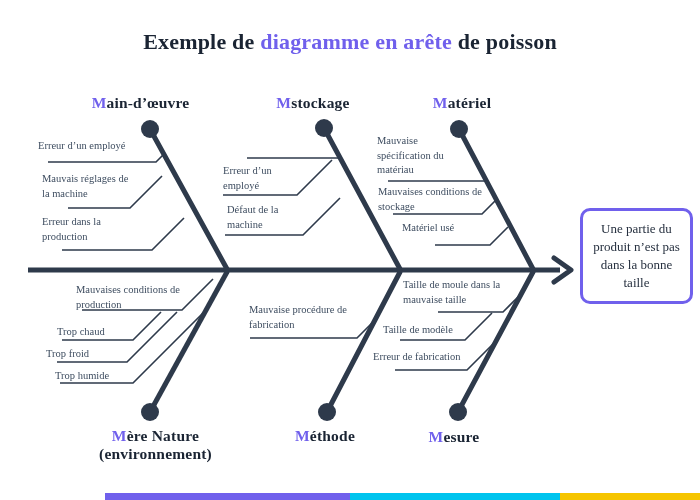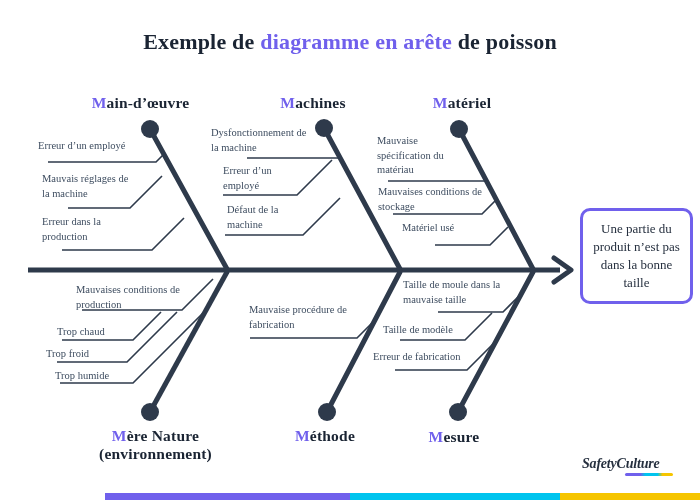--- a/index.html
+++ b/index.html
@@ -93,21 +93,21 @@
       <polyline points="438,312 503,312 521,294"></polyline>
       <polyline points="400,340 465,340 492,313"></polyline>
       <polyline points="395,370 467,370 498,339"></polyline>
     </g>
   </svg>
 
   <div class="abs cat" style="left:58px;top:94px;width:165px;">
     <span class="ini">M</span><span>ain-d’œuvre</span>
   </div>
   <div class="abs cat" style="left:243px;top:94px;width:140px;">
-    <span class="ini">M</span><span>achines</span>
+    <span class="ini">M</span><span>stockage</span>
   </div>
   <div class="abs cat" style="left:392px;top:94px;width:140px;">
     <span class="ini">M</span><span>atériel</span>
   </div>
   <div class="abs cat" style="left:255px;top:427px;width:140px;">
     <span class="ini">M</span><span>éthode</span>
   </div>
   <div class="abs cat" style="left:63px;top:427px;width:185px;">
     <div>
       <span class="ini">M</span><span>ère Nature</span>
@@ -115,21 +115,20 @@
     <div>(environnement)</div>
   </div>
   <div class="abs cat" style="left:384px;top:428px;width:140px;">
     <span class="ini">M</span><span>esure</span>
   </div>
 
   <div class="abs cause" style="left:38px;top:139px;width:120px;">Erreur d’un employé</div>
   <div class="abs cause" style="left:42px;top:172px;width:92px;">Mauvais réglages de la machine</div>
   <div class="abs cause" style="left:42px;top:215px;width:78px;">Erreur dans la production</div>
 
-  <div class="abs cause" style="left:211px;top:126px;width:100px;">Dysfonctionnement de la machine</div>
   <div class="abs cause" style="left:223px;top:164px;width:64px;">Erreur d’un employé</div>
   <div class="abs cause" style="left:377px;top:134px;width:86px;">Mauvaise spécification du matériau</div>
 
   <div class="abs cause" style="left:227px;top:203px;width:68px;">Défaut de la machine</div>
   <div class="abs cause" style="left:378px;top:185px;width:112px;">Mauvaises conditions de stockage</div>
   <div class="abs cause" style="left:402px;top:221px;width:80px;">Matériel usé</div>
 
   <div class="abs cause" style="left:76px;top:283px;width:126px;">Mauvaises conditions de production</div>
   <div class="abs cause" style="left:57px;top:325px;width:66px;">Trop chaud</div>
   <div class="abs cause" style="left:46px;top:347px;width:66px;">Trop froid</div>
@@ -138,22 +137,18 @@
   <div class="abs cause" style="left:249px;top:303px;width:104px;">Mauvaise procédure de fabrication</div>
 
   <div class="abs cause" style="left:403px;top:278px;width:108px;">Taille de moule dans la mauvaise taille</div>
   <div class="abs cause" style="left:383px;top:323px;width:90px;">Taille de modèle</div>
   <div class="abs cause" style="left:363px;top:350px;width:110px;padding-left:10px;">Erreur de fabrication</div>
 
   <div class="abs effect">
     <span>Une partie du produit n’est pas dans la bonne taille</span>
   </div>
 
-  <div class="abs logo">
-    <span>Safety</span><span>Culture</span>
-    <span class="logo-bar"></span>
-  </div>
 
   <div class="abs stripe p"></div>
   <div class="abs stripe c"></div>
   <div class="abs stripe y"></div>
 
 </div>
 
 </body></html>

